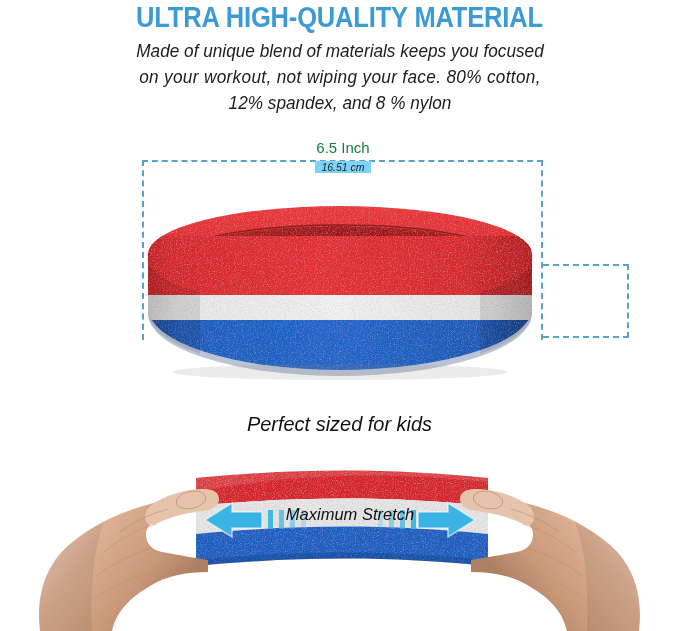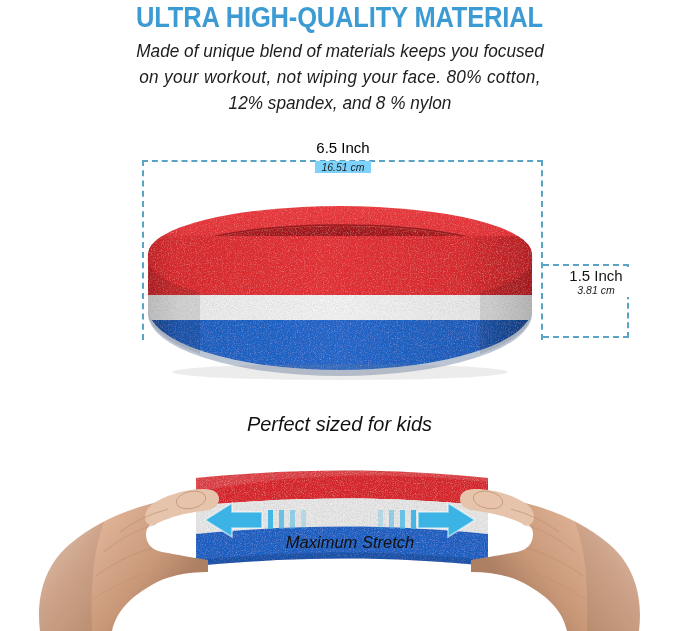--- a/index.html
+++ b/index.html
@@ -36,21 +36,21 @@
   }
   .dash-small{
     position:absolute;left:543px;top:264px;width:86px;height:74px;
     border:2px dashed #59a3c4;border-left:none;box-sizing:border-box;
   }
   .dim-w{
     position:absolute;left:243px;top:139px;width:200px;text-align:center;
     pointer-events:none;
   }
   .dim-w .inch{
-    display:block;font-size:15px;font-weight:400;color:#000000;
+    display:block;font-size:15px;font-weight:400;color:#15803d;
     line-height:17px;background:#fff;padding:0 4px;
   }
   .dim-w .cm{
     display:inline-block;font-size:10.5px;font-style:italic;color:#222;
     background:#7dd3fc;padding:0 6px;position:relative;top:1px;
   }
   .dim-h{
     position:absolute;left:548px;top:267px;width:96px;text-align:center;
   }
   .dim-h .inch{
@@ -74,21 +74,20 @@
   }
 
   
   .stretch-wrap{position:absolute;left:0;top:448px;width:679px;height:183px;}
   .stretch-svg{display:block;width:679px;height:183px;}
 
   .stretch-label{
     position:absolute;left:240px;top:503px;width:220px;text-align:center;
     font-size:16.5px;font-style:italic;color:#111;line-height:23px;
     pointer-events:none;
-    margin-top:28px;
   }
   .stretch-label span{display:block;white-space:nowrap;}
 </style>
 </head>
 <body>
 
 <div class="page">
 
   <div class="headline">ULTRA HIGH-QUALITY MATERIAL</div>
 
@@ -99,24 +98,20 @@
   </div>
 
   <div class="dash-box"></div>
   <div class="dash-small"></div>
 
   <div class="dim-w">
     <span class="inch">6.5 Inch</span>
     <span class="cm">16.51 cm</span>
   </div>
 
-  <div class="dim-h">
-    <span class="inch">1.5 Inch</span>
-    <span class="cm">3.81 cm</span>
-  </div>
 
   <div class="band-wrap">
     <svg class="band-svg" viewBox="0 0 400 190" xmlns="http://www.w3.org/2000/svg">
       <defs>
 
         <filter id="terry" x="-5%" y="-5%" width="110%" height="110%">
           <feTurbulence type="fractalNoise" baseFrequency="0.85" numOctaves="4" seed="7" result="n"></feTurbulence>
           <feColorMatrix in="n" type="saturate" values="0" result="ng"></feColorMatrix>
           <feComponentTransfer in="ng" result="nc">
             <feFuncA type="linear" slope="0.42" intercept="0"></feFuncA>

